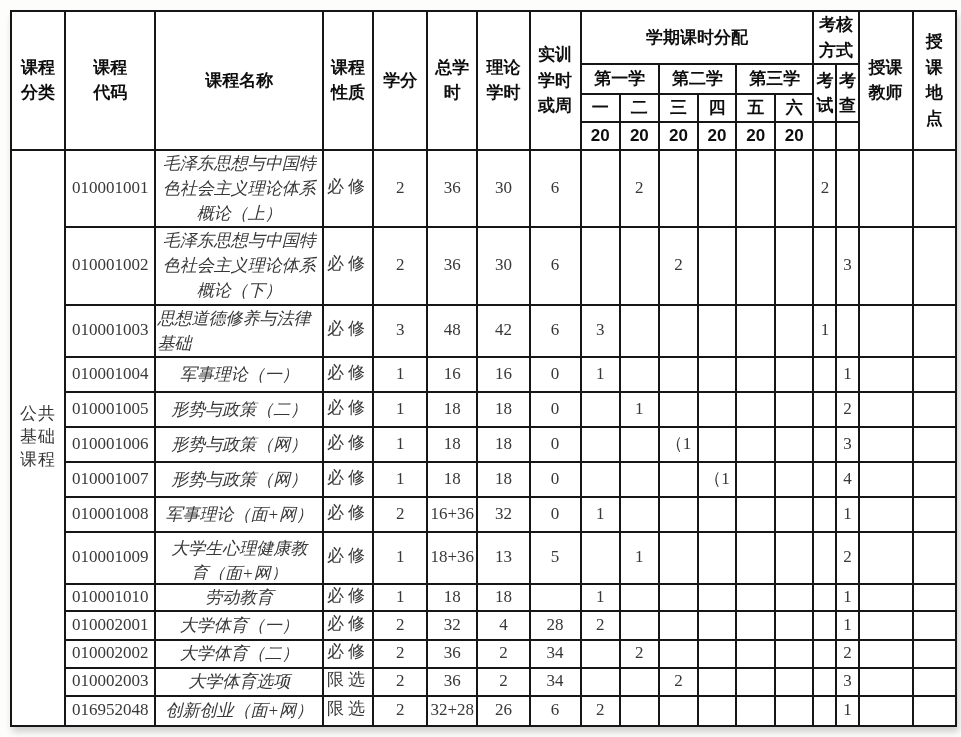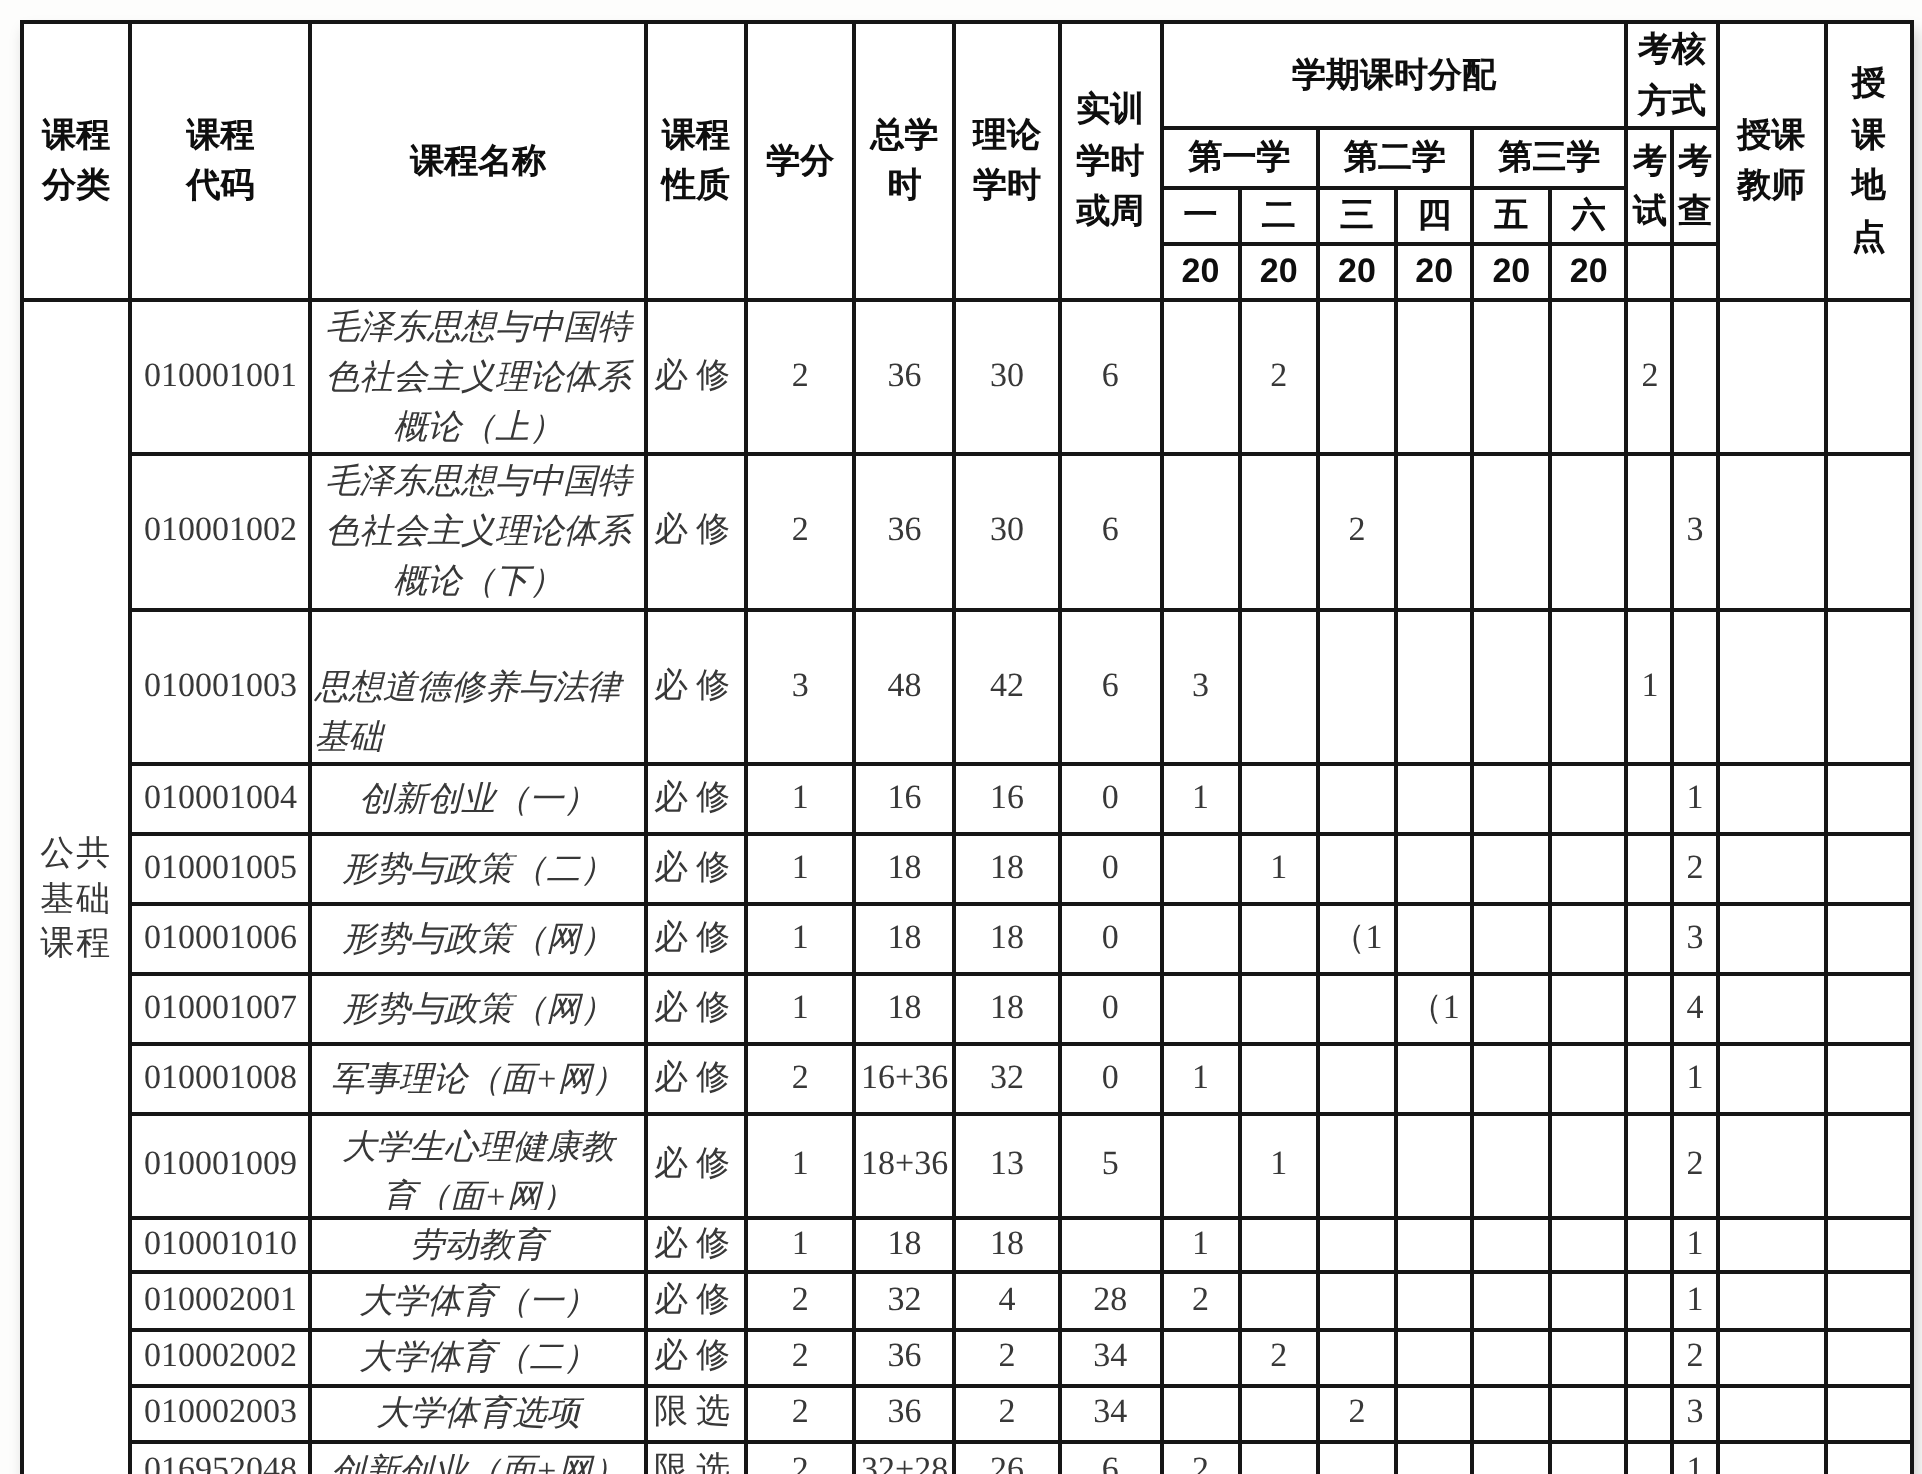--- a/index.html
+++ b/index.html
@@ -46,27 +46,27 @@
   tbody tr:nth-child(7),tbody tr:nth-child(8){height:35px;}
   tbody tr:nth-child(9){height:52px;}
   tbody tr:nth-child(10){height:25px;}
   tbody tr:nth-child(11){height:29px;}
   tbody tr:nth-child(12),tbody tr:nth-child(13){height:28px;}
   tbody tr:nth-child(14){height:30px;}
   
   tbody tr:nth-child(9) .nc{max-height:44px;overflow:hidden;}
   .name-cell{padding:0 2px;font-style:italic;}
   .nc{white-space:pre-line;line-height:25px;}
-  .nc[data-align="left"]{text-align:left;margin-top:25px;}
+  .nc[data-align="left"]{text-align:left;}
   .cat-cell{
     font-size:18px;
     color:#3c3c3c;
     letter-spacing:1px;
   }
-  .nature-cell{letter-spacing:4px;}
+  .nature-cell{letter-spacing:4px;font-family:Liberation Mono, monospace;}
   .code-cell{letter-spacing:0;}
 </style>
 </head>
 <body>
 
 <div class="page">
   <table class="tbl">
     <colgroup>
       <col style="width:54px">
         <col style="width:90px">
@@ -198,21 +198,21 @@
     <td></td>
     <td></td>
     <td></td>
     <td>1</td>
     <td></td>
     <td></td>
     <td></td>
   </tr>
         <tr>
     <td class="code-cell">010001004</td>
-    <td class="name-cell"><div class="nc" data-align="center">创新创业（一）</div></td>
+    <td class="name-cell"><div class="nc" data-align="center">军事理论（一）</div></td>
     <td class="nature-cell">必修</td>
     <td>1</td>
     <td>16</td>
     <td>16</td>
     <td>0</td>
     <td>1</td>
     <td></td>
     <td></td>
     <td></td>
     <td></td>

